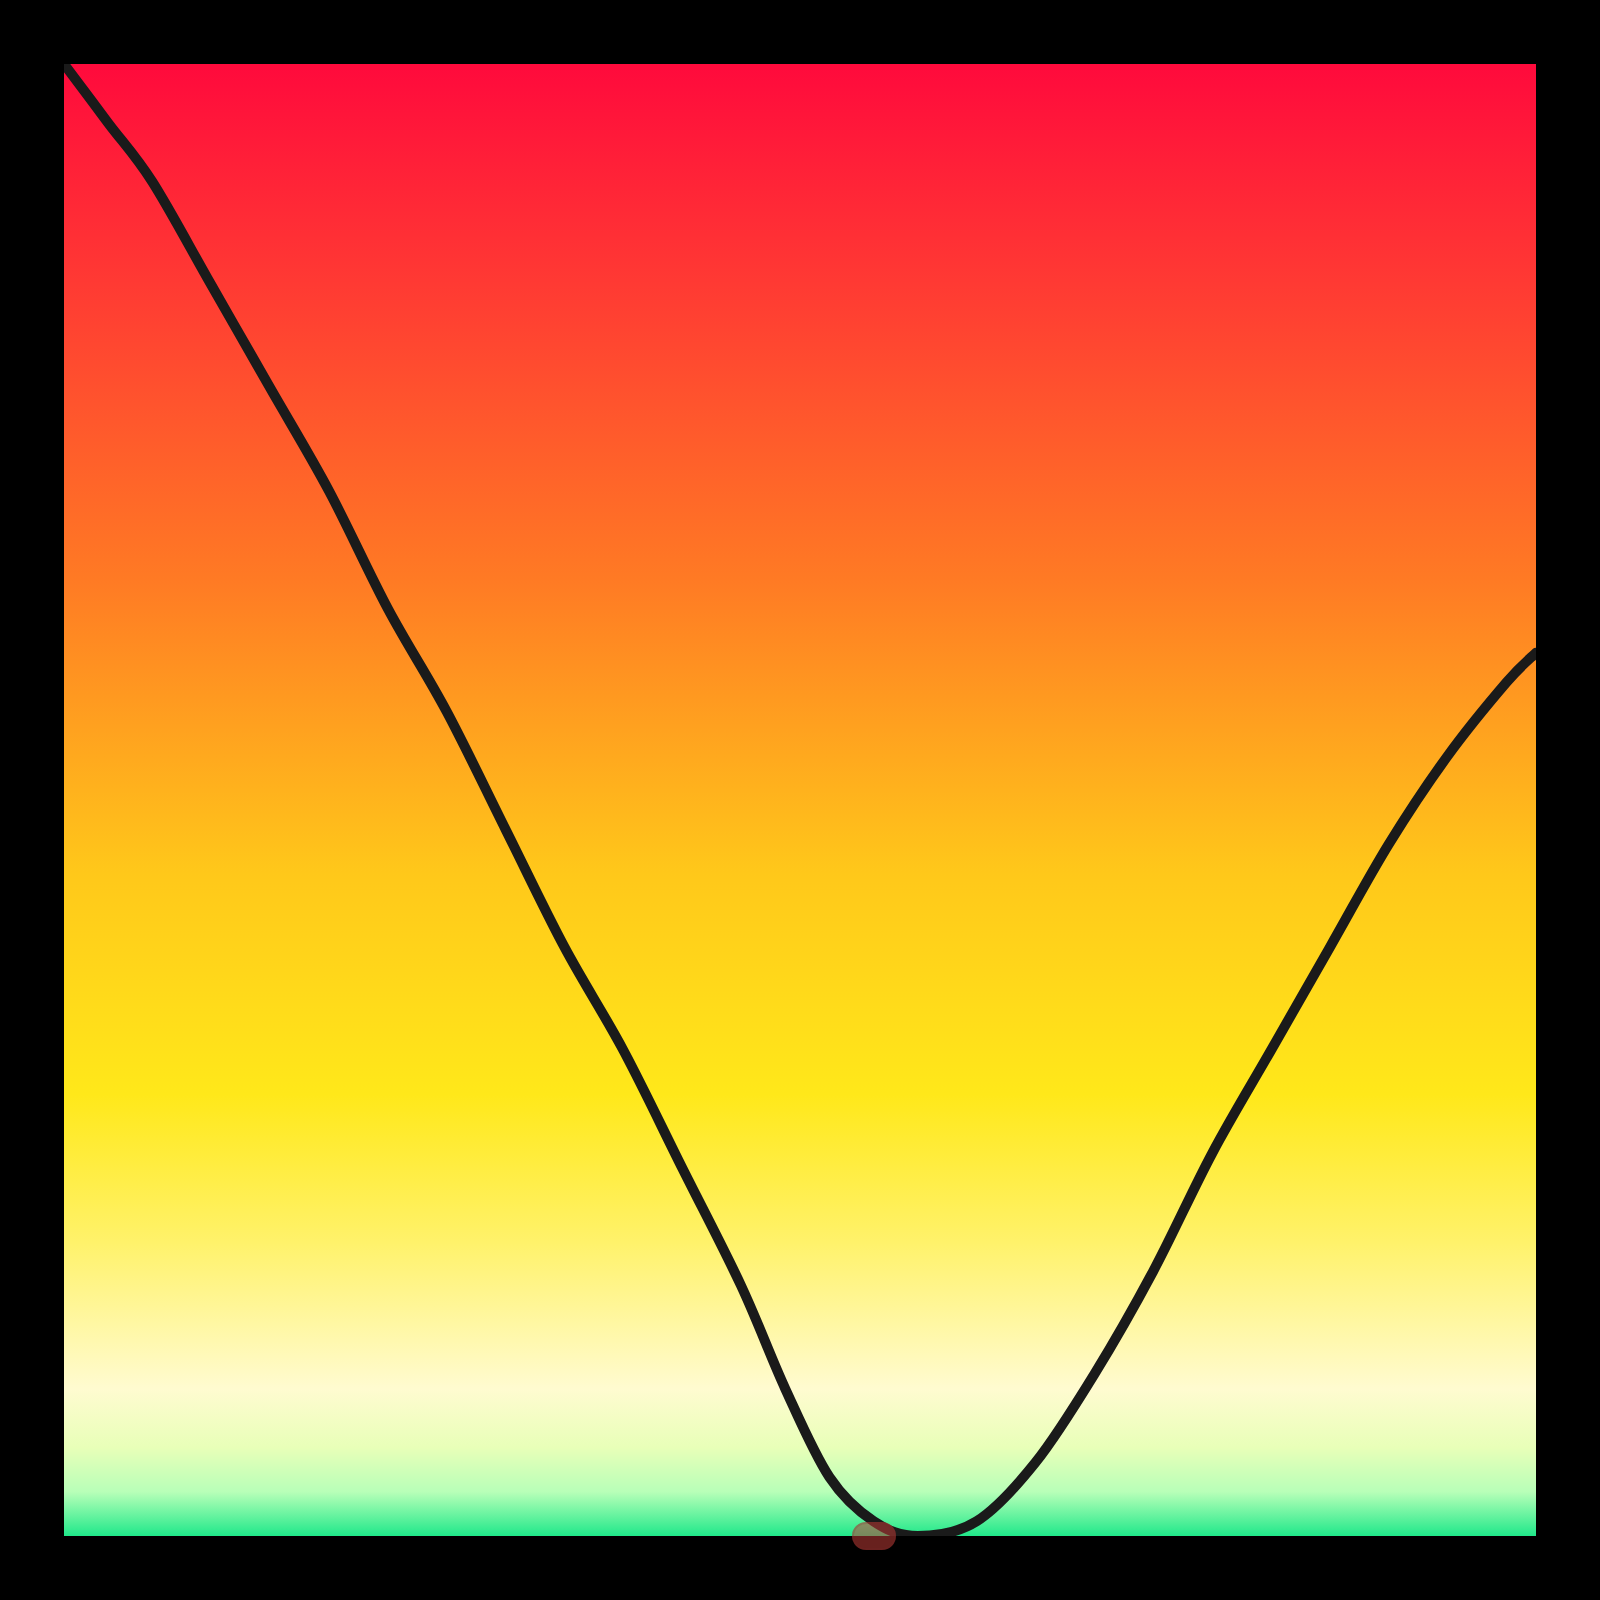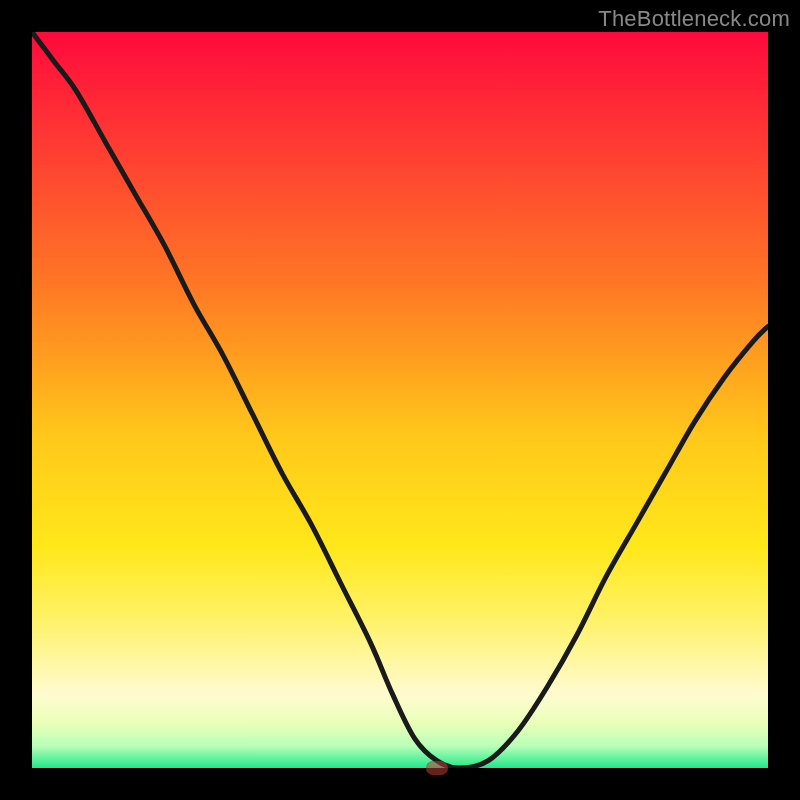--- a/index.html
+++ b/index.html
@@ -58,21 +58,20 @@
     border-radius: 7px;
     background: rgba(190, 60, 55, 0.55);
     box-shadow: 0 0 0 1px rgba(120,40,40,0.2) inset;
   }
 </style>
 </head>
 <body>
 
 <div class="frame">
 
-  <div class="watermark">TheBottleneck.com</div>
 
   <div class="plot-area">
 
     <svg class="curve" viewBox="0 0 736 736" preserveAspectRatio="none">
       <path id="curve-path" fill="none" stroke="#1a1a1a" stroke-width="5" stroke-linecap="round" stroke-linejoin="round" d="M 0 0 C 3.6799999999999997 4.906666666666676, 14.719999999999999 19.626666666666722, 22.08 29.440000000000055 C 29.439999999999998 39.25333333333339, 35.57333333333333 45.38666666666668, 44.16 58.879999999999995 C 52.74666666666666 72.37333333333332, 63.786666666666676 93.22666666666665, 73.60000000000001 110.39999999999998 C 83.41333333333334 127.57333333333331, 93.22666666666667 144.7466666666666, 103.04 161.91999999999996 C 112.85333333333334 179.0933333333333, 122.66666666666666 195.04000000000005, 132.48 213.44000000000005 C 142.29333333333332 231.84000000000006, 152.10666666666665 253.92000000000002, 161.92 272.32 C 171.73333333333332 290.71999999999997, 181.54666666666668 305.43999999999994, 191.36 323.84 C 201.17333333333335 342.24, 210.98666666666665 363.09333333333336, 220.79999999999998 382.72 C 230.61333333333332 402.3466666666667, 240.42666666666668 423.2, 250.24 441.59999999999997 C 260.05333333333334 459.99999999999994, 269.8666666666667 474.72, 279.68 493.12 C 289.49333333333334 511.52, 299.3066666666667 532.3733333333333, 309.12 552 C 318.93333333333334 571.6266666666667, 329.97333333333336 592.48, 338.56 610.88 C 347.14666666666665 629.28, 353.28 646.4533333333334, 360.64 662.4 C 368 678.3466666666666, 375.36 695.52, 382.72 706.56 C 390.08000000000004 717.5999999999999, 397.44 723.7333333333333, 404.8 728.64 C 412.16 733.5466666666666, 418.29333333333335 736, 426.88 736 C 435.46666666666664 736, 446.50666666666666 734.7733333333333, 456.32 728.64 C 466.1333333333333 722.5066666666667, 475.9466666666667 711.4666666666667, 485.76000000000005 699.2 C 495.5733333333334 686.9333333333334, 505.3866666666666 670.9866666666667, 515.1999999999999 655.04 C 525.0133333333332 639.0933333333332, 534.8266666666666 621.92, 544.64 603.52 C 554.4533333333334 585.12, 564.2666666666667 563.04, 574.08 544.64 C 583.8933333333334 526.24, 593.7066666666667 510.29333333333335, 603.52 493.12 C 613.3333333333333 475.94666666666666, 623.1466666666668 458.7733333333333, 632.96 441.59999999999997 C 642.7733333333333 424.4266666666666, 652.5866666666667 406.0266666666667, 662.4 390.08000000000004 C 672.2133333333333 374.1333333333334, 682.0266666666666 359.4133333333333, 691.8399999999999 345.91999999999996 C 701.6533333333332 332.4266666666666, 713.92 317.70666666666665, 721.28 309.12 C 728.64 300.53333333333336, 733.5466666666666 296.85333333333335, 736 294.40000000000003"></path>
     </svg>
 
     <div class="marker" id="marker" style="left: 393.8px; top: 729px; background: rgba(190, 60, 55, 0.55);"></div>
 
   </div>

